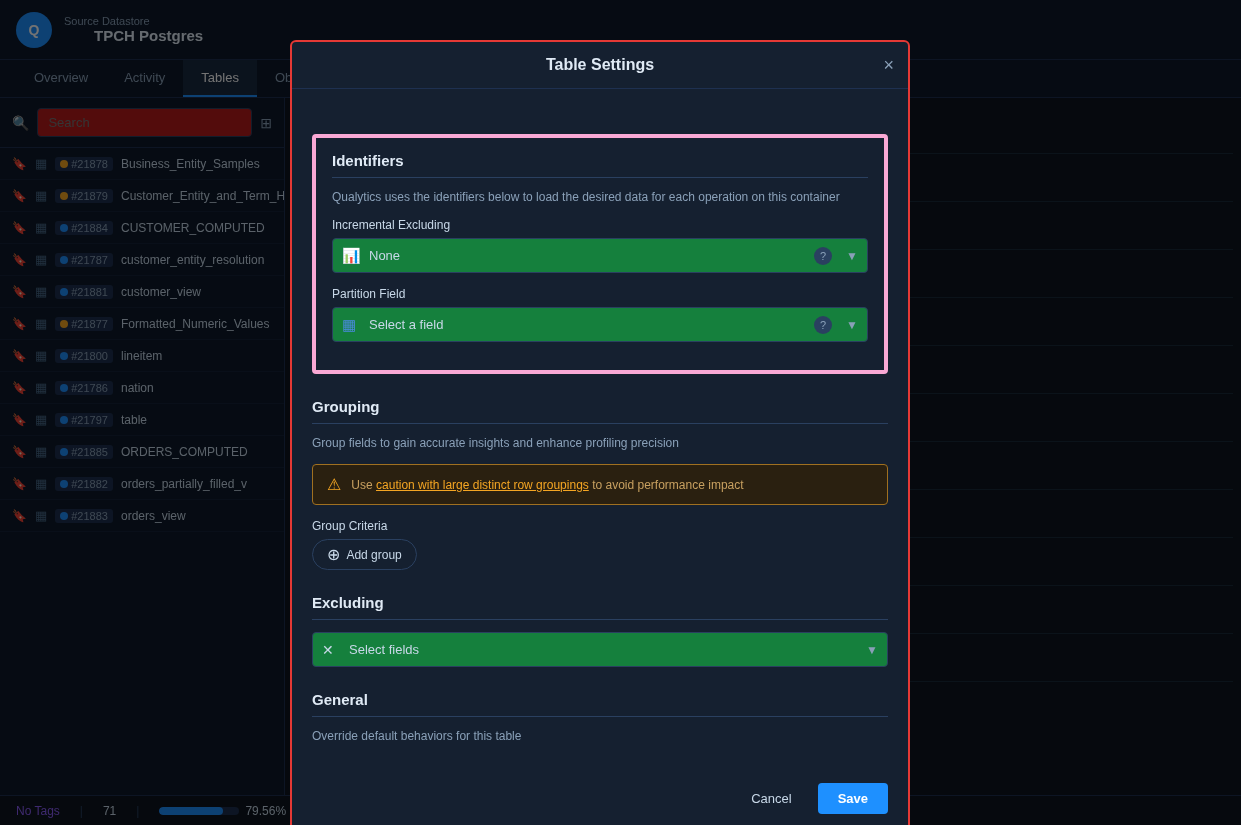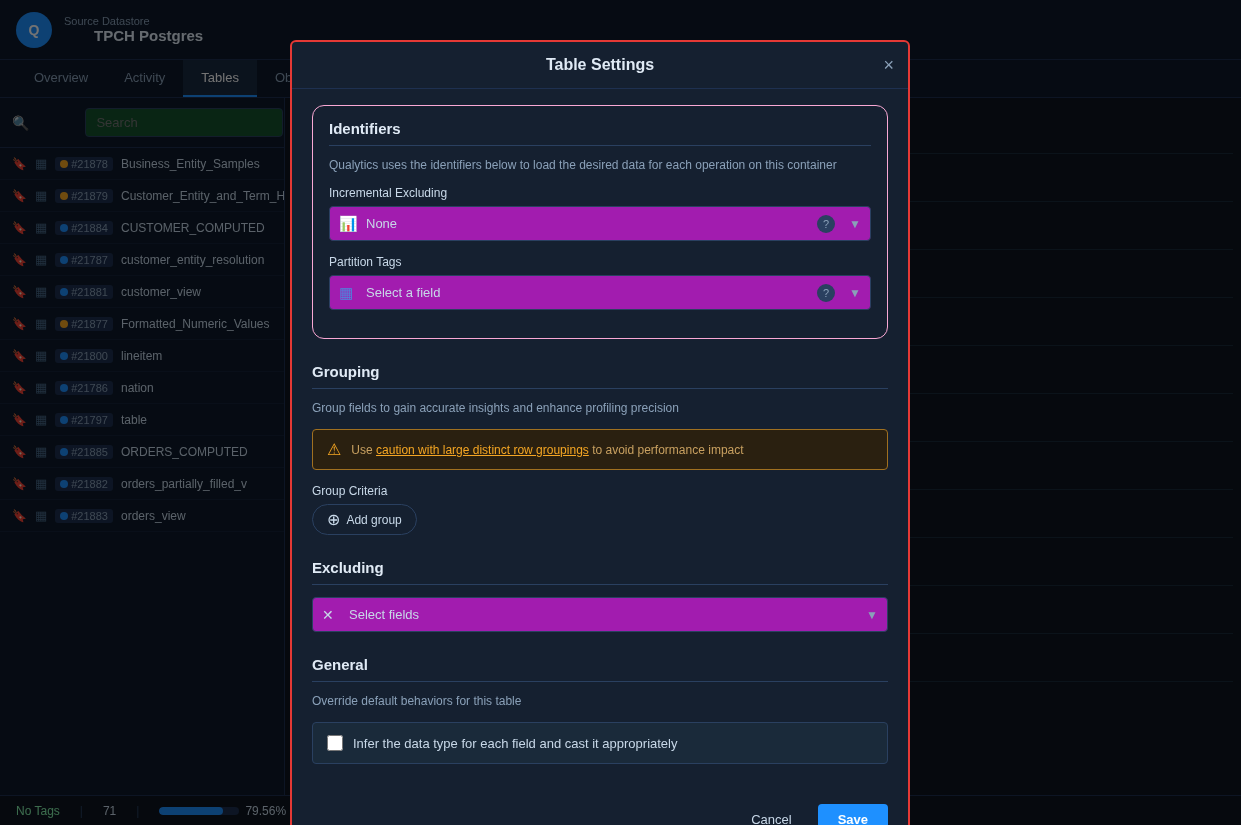--- a/index.html
+++ b/index.html
@@ -68,28 +68,27 @@
       flex-shrink: 0;
     }
     .search-box {
       padding: 10px 12px;
       border-bottom: 1px solid #1e3050;
       display: flex;
       align-items: center;
       gap: 8px;
     }
     .search-box input {
-      background: #14532d;
+      background: #b91c1c;
       border: 1px solid #2a4060;
       border-radius: 4px;
       color: #c8d8e8;
       padding: 6px 10px;
       font-size: 13px;
       width: 216px;
-      margin-left: 48px;
     }
     .search-icon-wrap {
       color: #8aa0b8;
       font-size: 14px;
     }
     .sidebar-item {
       display: flex;
       align-items: center;
       padding: 8px 12px;
       border-bottom: 1px solid #152238;
@@ -166,24 +165,25 @@
       font-size: 18px;
       cursor: pointer;
       line-height: 1;
     }
     .modal-body {
       padding: 16px 20px;
     }
 
     
     .section-box {
-      border: 1px solid #f9a8d4;
-      border-radius: 12px;
+      border: 4px solid #f9a8d4;
+      border-radius: 4px;
       padding: 14px 16px;
       margin-bottom: 16px;
+      margin-top: 29px;
     }
     .section-title {
       font-size: 15px;
       color: #e0eaf5;
       font-weight: 600;
       margin-bottom: 8px;
     }
     .section-divider {
       border: none;
       border-top: 1px solid #2a4060;
@@ -199,21 +199,21 @@
       color: #c8d8e8;
       font-weight: 500;
       margin-bottom: 6px;
     }
     .select-wrap {
       position: relative;
       margin-bottom: 14px;
     }
     .select-field {
       width: 100%;
-      background: #a21caf;
+      background: #15803d;
       border: 1px solid #2a4060;
       border-radius: 4px;
       color: #c8d8e8;
       padding: 9px 36px 9px 36px;
       font-size: 13px;
       appearance: none;
       cursor: pointer;
     }
     .select-prefix-icon {
       position: absolute;
@@ -330,21 +330,21 @@
       height: 30px;
       background: #0e1620;
       border-top: 1px solid #1e3050;
       display: flex;
       align-items: center;
       padding: 0 16px;
       gap: 20px;
       font-size: 12px;
       color: #8aa0b8;
     }
-    .status-tag { color: #86efac; }
+    .status-tag { color: #8b5cf6; }
     .status-count { color: #c8d8e8; }
     .progress-bar-wrap {
       display: flex; align-items: center; gap: 6px;
     }
     .progress-bar-bg {
       width: 80px; height: 8px;
       background: #1e3050;
       border-radius: 4px;
       overflow: hidden;
     }
@@ -726,21 +726,21 @@
       <div class="field-label">Incremental Excluding</div>
       <div class="select-wrap">
         <span class="select-prefix-icon">📊</span>
         <select class="select-field">
           <option>None</option>
         </select>
         <span class="help-icon">?</span>
         <span class="select-arrow">▼</span>
       </div>
 
-      <div class="field-label">Partition Tags</div>
+      <div class="field-label">Partition Field</div>
       <div class="select-wrap">
         <span class="select-prefix-icon">▦</span>
         <select class="select-field">
           <option>Select a field</option>
         </select>
         <span class="help-icon">?</span>
         <span class="select-arrow">▼</span>
       </div>
     </div>
 
@@ -776,24 +776,20 @@
         </select>
         <span class="select-arrow">▼</span>
       </div>
     </div>
 
     <div class="section-plain">
       <div class="section-title">General</div>
       <hr class="section-divider">
       <div class="section-desc">Override default behaviors for this table</div>
 
-      <div class="checkbox-row">
-        <input type="checkbox" style="">
-        <span>Infer the data type for each field and cast it appropriately</span>
-      </div>
     </div>
 
   </div>
 
   <div class="modal-footer">
     <button class="btn-cancel">Cancel</button>
     <button class="btn-save">Save</button>
   </div>
 </div>
 

